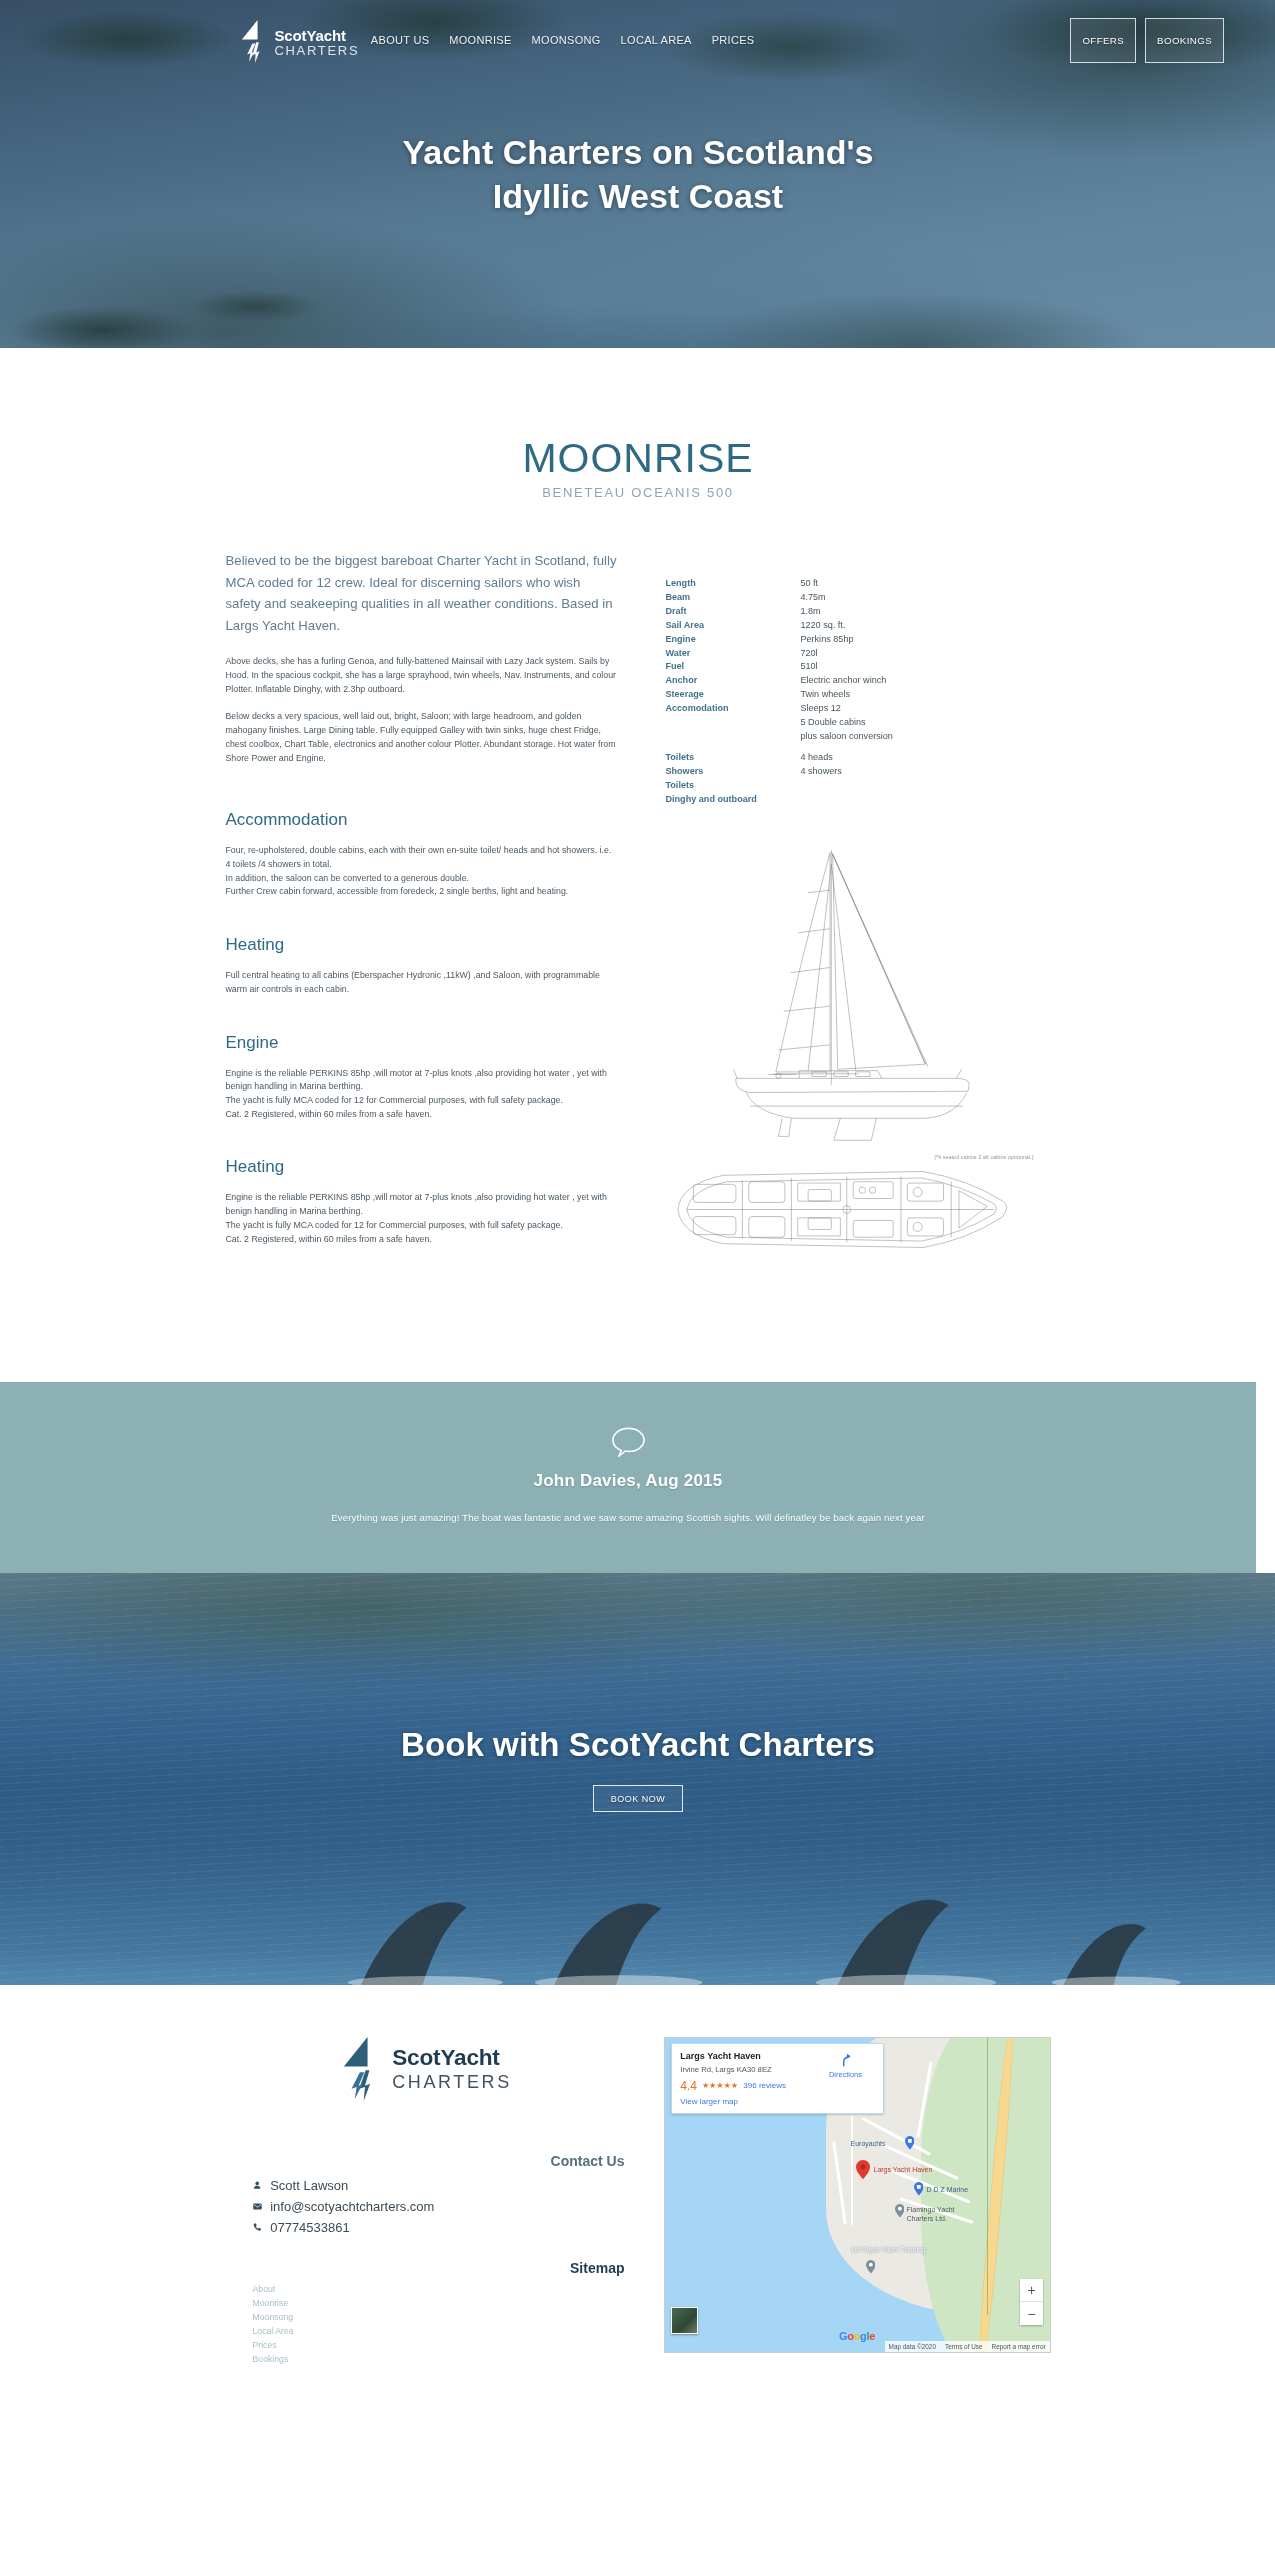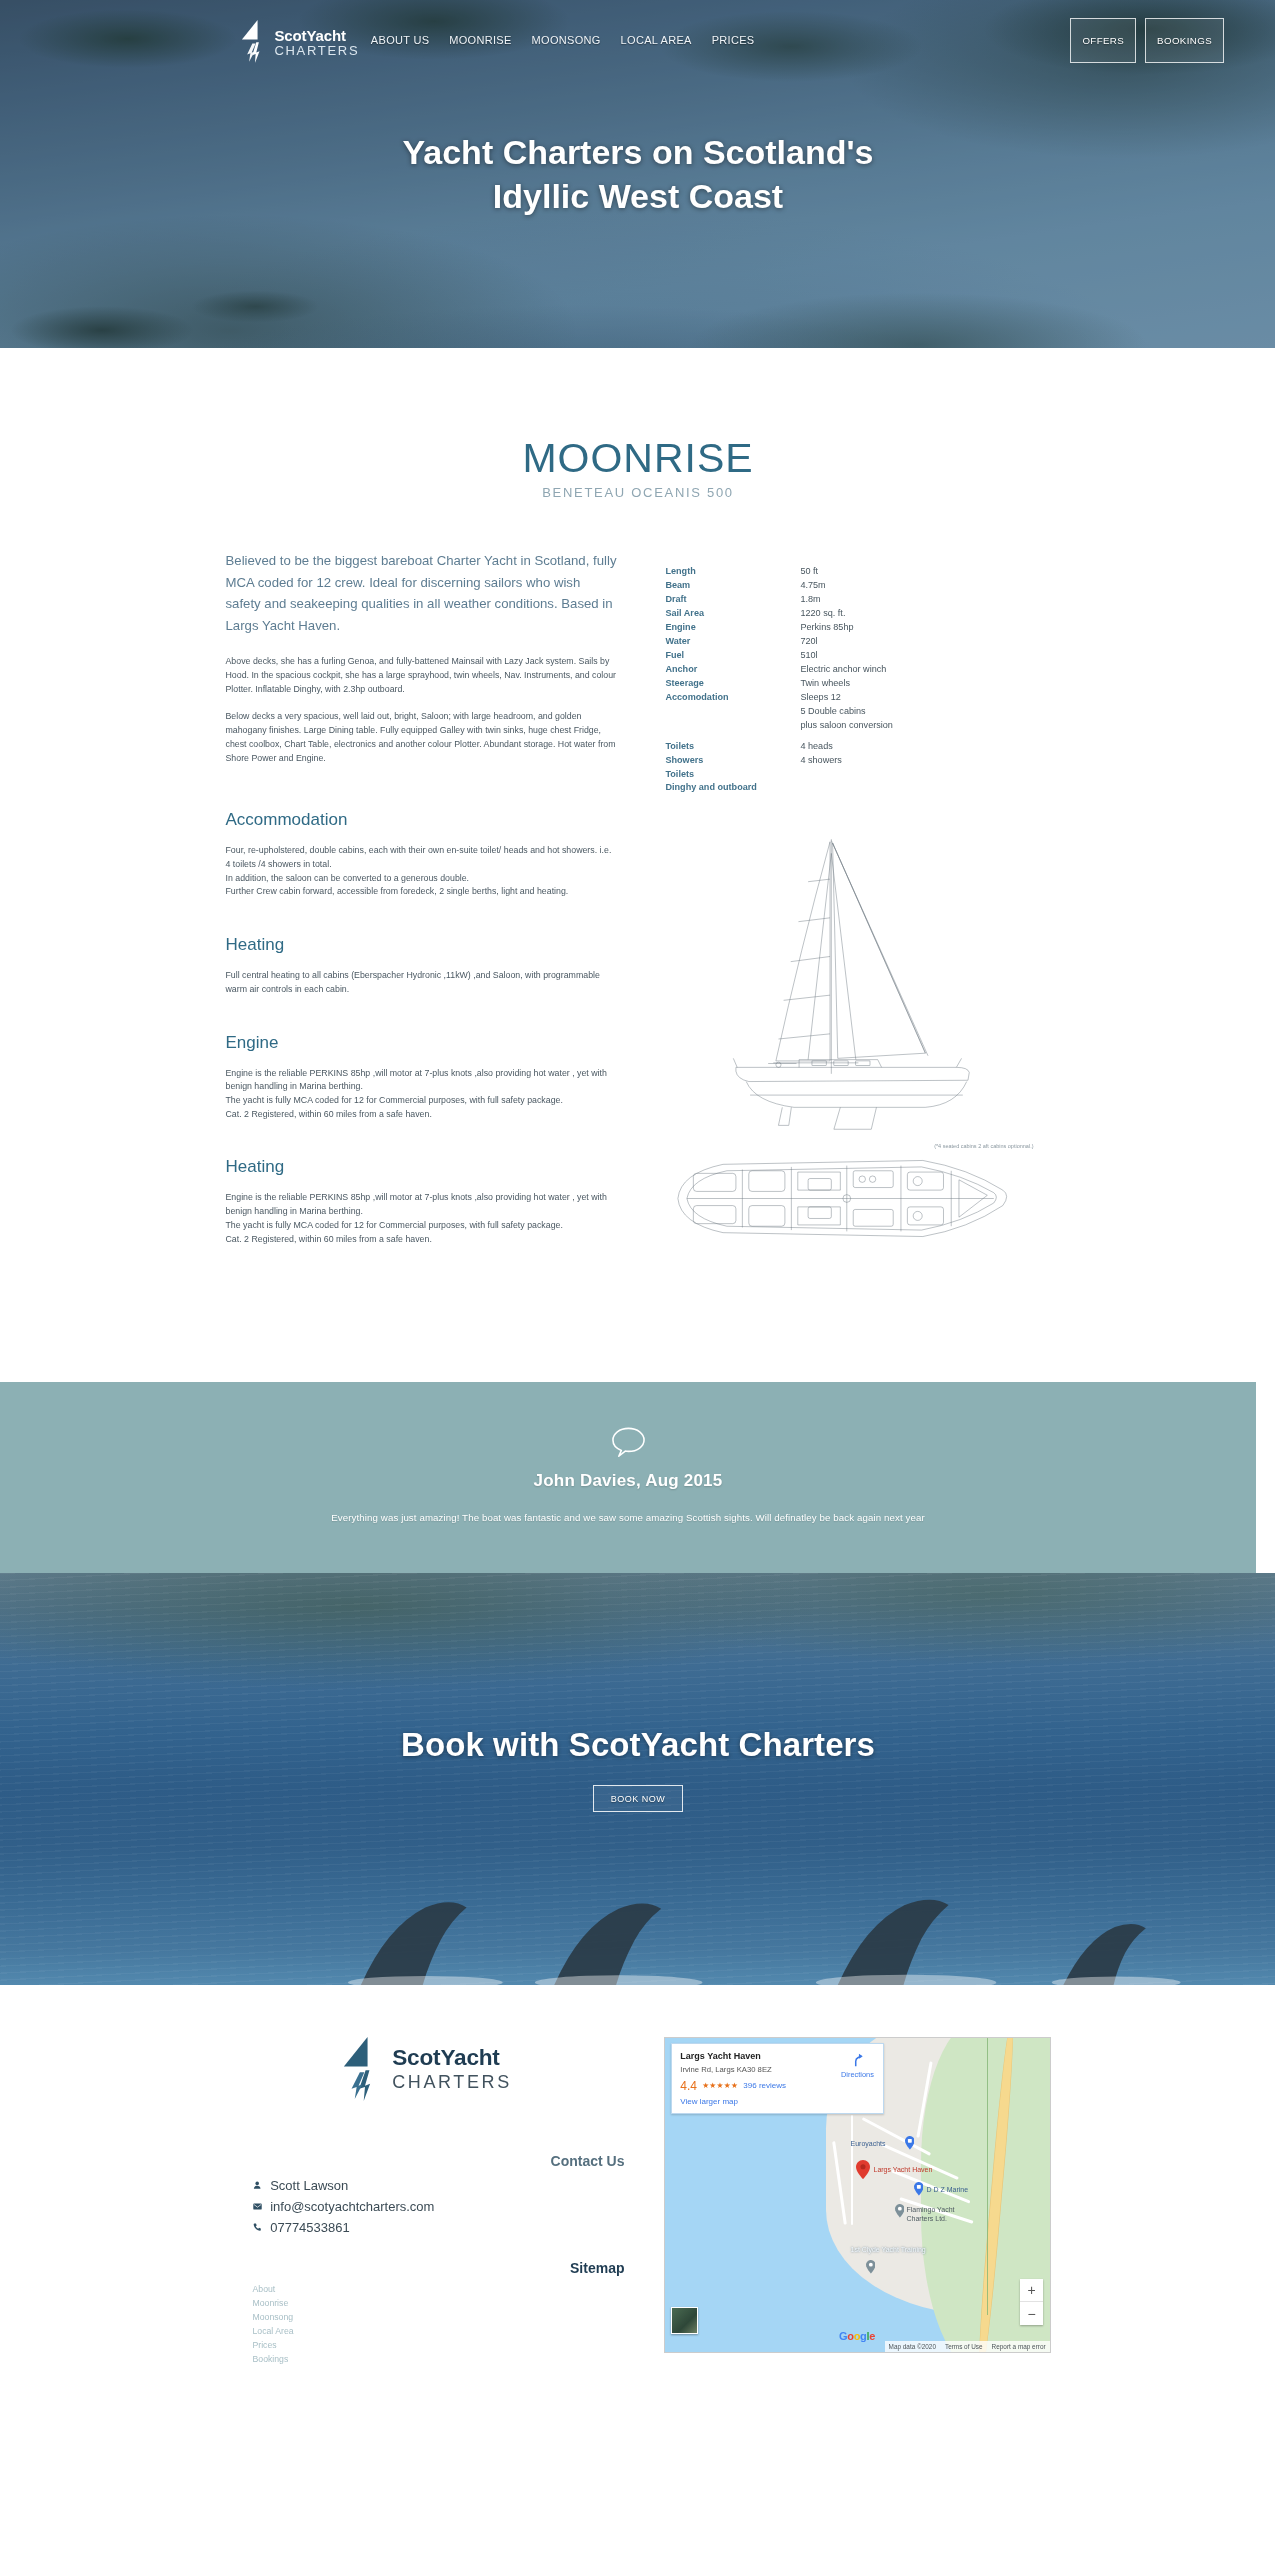--- a/index.html
+++ b/index.html
@@ -89,21 +89,21 @@
   .yacht-head { text-align: center; margin-bottom: 50px; }
   .yacht-name {
     font-size: 41px; font-weight: 400; color: #2f6a85;
     letter-spacing: 1px; line-height: 1;
   }
   .yacht-sub {
     font-size: 13px; color: #8fa6b2; letter-spacing: 1.7px;
     margin-top: 6.4px; font-weight: 400;
   }
 
-  .cols { display: flex; gap: 16px; align-items: center; }
+  .cols { display: flex; gap: 16px; align-items: flex-end; }
   .col-left { width: 432px; padding-right: 32px; }
   .col-right { width: 393px; }
 
   .lead {
     font-size: 13.2px; line-height: 1.62; color: #5e7d92;
     margin-bottom: 19.3px;
   }
   .body-text { font-size: 8.8px; line-height: 1.56; color: #4a5862; margin-bottom: 14px; }
 
   .section-h {
@@ -216,21 +216,21 @@
     background: #fff; border: 0.6px solid #bcd8ef; padding: 7px 8.4px 6.4px;
     box-shadow: 0 0.6px 1.9px rgba(0,0,0,0.18);
   }
   .mc-title { font-size: 9px; font-weight: 700; color: #222; line-height: 1.2; }
   .mc-addr { font-size: 7.7px; color: #555; margin-top: 3.2px; }
   .mc-rate { display: flex; align-items: center; gap: 5.2px; margin-top: 4.5px; }
   .mc-score { font-size: 12px; color: #e7711b; }
   .mc-stars { font-size: 7.7px; color: #e7711b; letter-spacing: 0.3px; }
   .mc-reviews { font-size: 8px; color: #3b78e7; }
   .mc-larger { font-size: 8px; color: #3b78e7; margin-top: 4.5px; display: block; text-decoration: none; }
-  .mc-dir { position: absolute; right: 9px; top: 8.4px; text-align: center; }
+  .mc-dir { position: absolute; right: 21px; top: 8.4px; text-align: center; }
   .mc-dir-label { font-size: 7.4px; color: #3b78e7; margin-top: 1.3px; }
 
   .map-zoom {
     position: absolute; right: 6.4px; bottom: 27px; width: 23px;
     background: #fff; box-shadow: 0 0.6px 1.9px rgba(0,0,0,0.3);
   }
   .map-zoom div {
     height: 23px; display: flex; align-items: center; justify-content: center;
     font-size: 14px; color: #555; cursor: pointer;
   }

